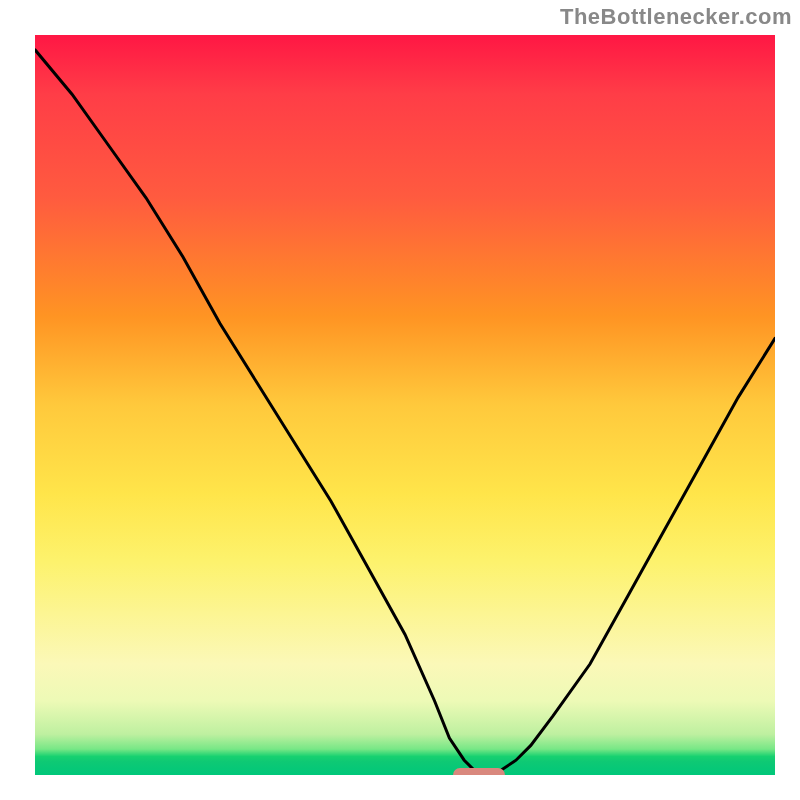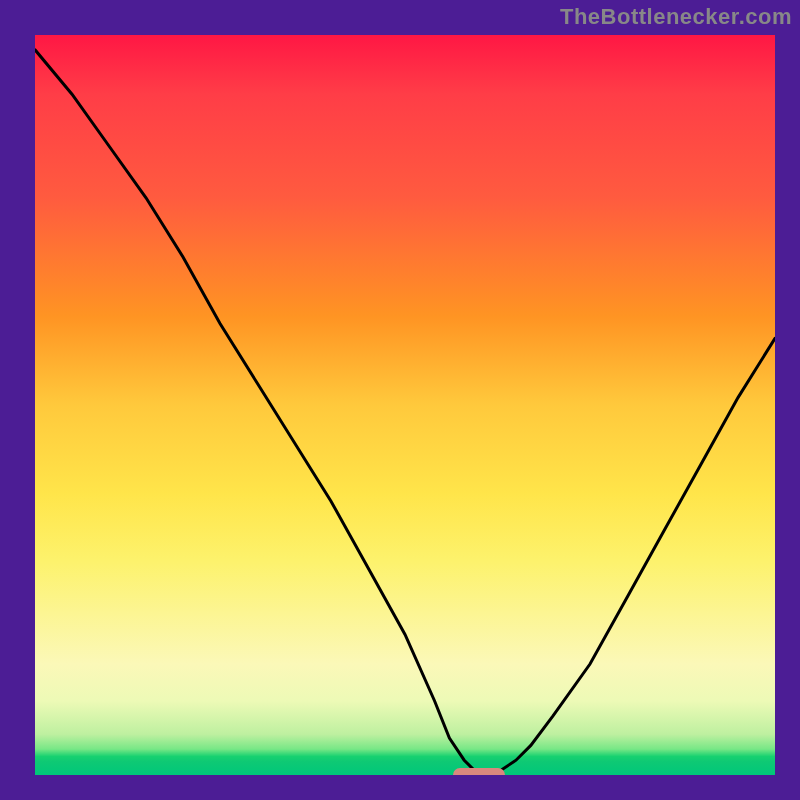--- a/index.html
+++ b/index.html
@@ -7,21 +7,21 @@
     padding: 0;
     width: 800px;
     height: 800px;
     background: #000;
     font-family: Arial, Helvetica, sans-serif;
   }
   .frame {
     width: 800px;
     height: 800px;
     position: relative;
-    background: #4c1d95;
+    background: #ffffff;
   }
   .watermark {
     position: absolute;
     top: 4px;
     right: 8px;
     color: #888;
     font-size: 22px;
     font-weight: bold;
     letter-spacing: 0.5px;
     z-index: 5;

